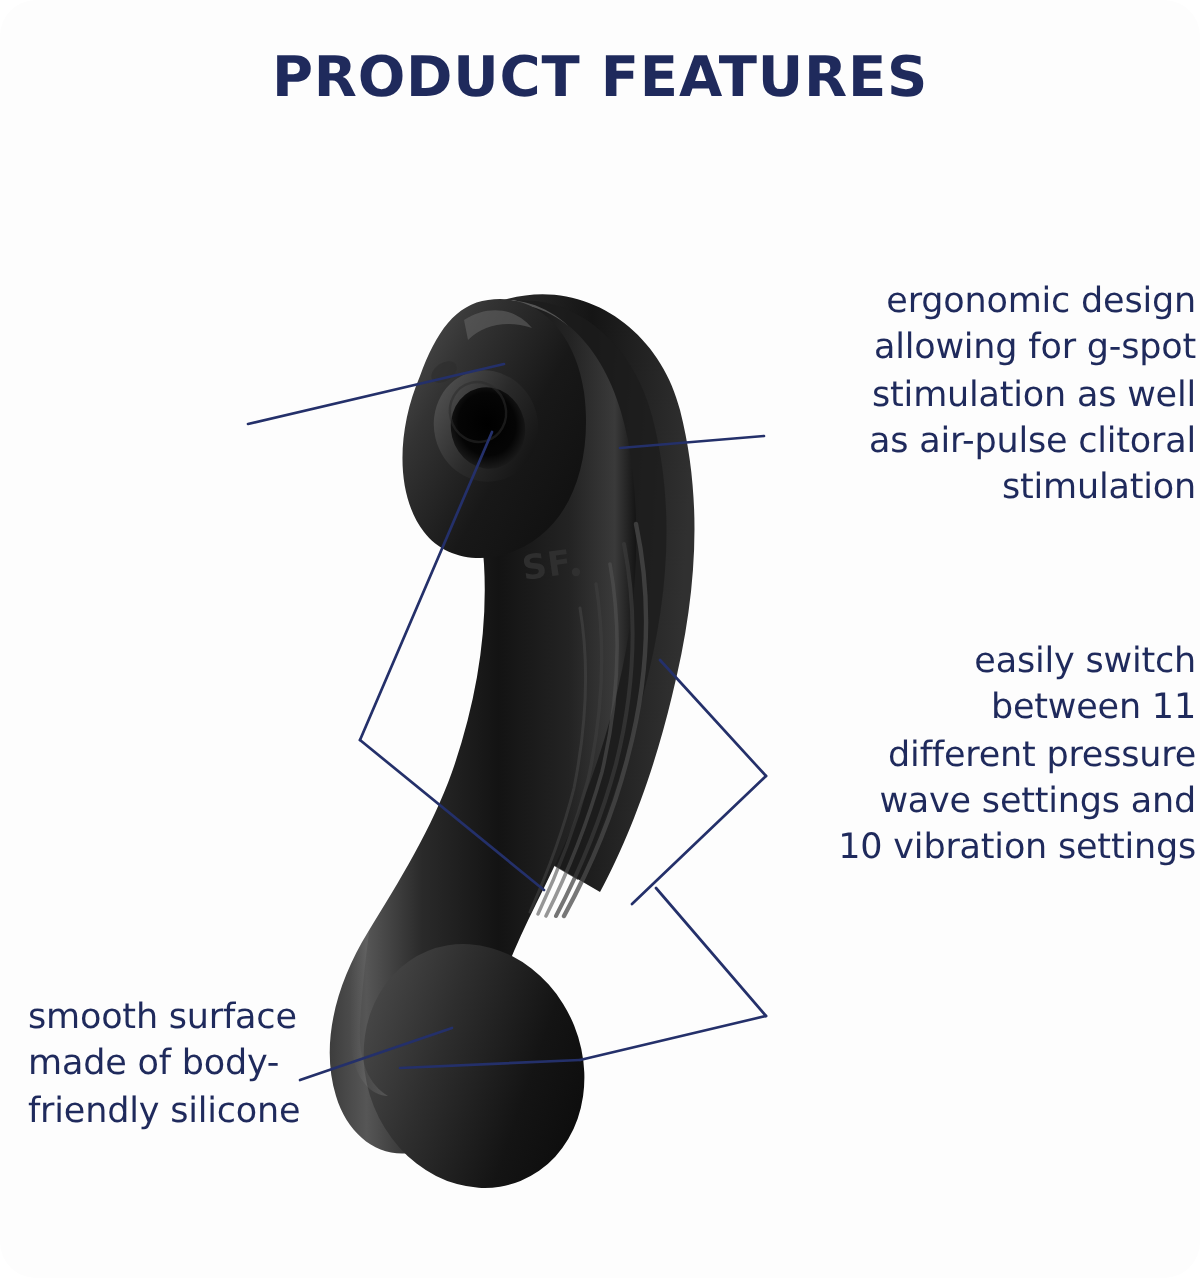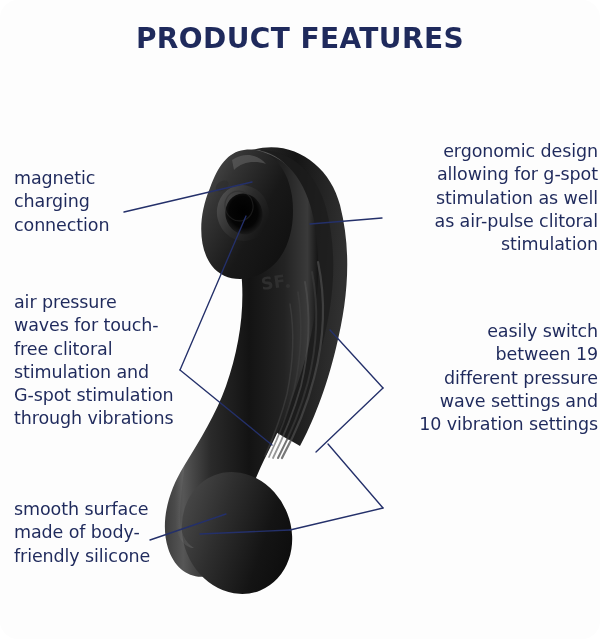--- a/index.html
+++ b/index.html
@@ -216,41 +216,32 @@
 
       <path d="M383,388 L330,330"></path>
       <path d="M383,388 L316,452"></path>
 
       <path d="M383,508 L328,444"></path>
       <path d="M383,508 L290,530"></path>
       <path d="M290,530 L200,534"></path>
     </g>
   </svg>
 
-  <div class="callout left" id="callout-magnetic">magnetic
-charging
-connection</div>
-
-  <div class="callout left" id="callout-airpressure">air pressure
-waves for touch-
-free clitoral
-stimulation and
-G-spot stimulation
-through vibrations</div>
+
 
   <div class="callout left" id="callout-smooth">smooth surface
 made of body-
 friendly silicone</div>
 
   <div class="callout right" id="callout-ergonomic">ergonomic design
 allowing for g-spot
 stimulation as well
 as air-pulse clitoral
 stimulation</div>
 
   <div class="callout right" id="callout-switch">easily switch
-between 19
+between 11
 different pressure
 wave settings and
 10 vibration settings</div>
 
 
 </div>
 
 </body></html>

